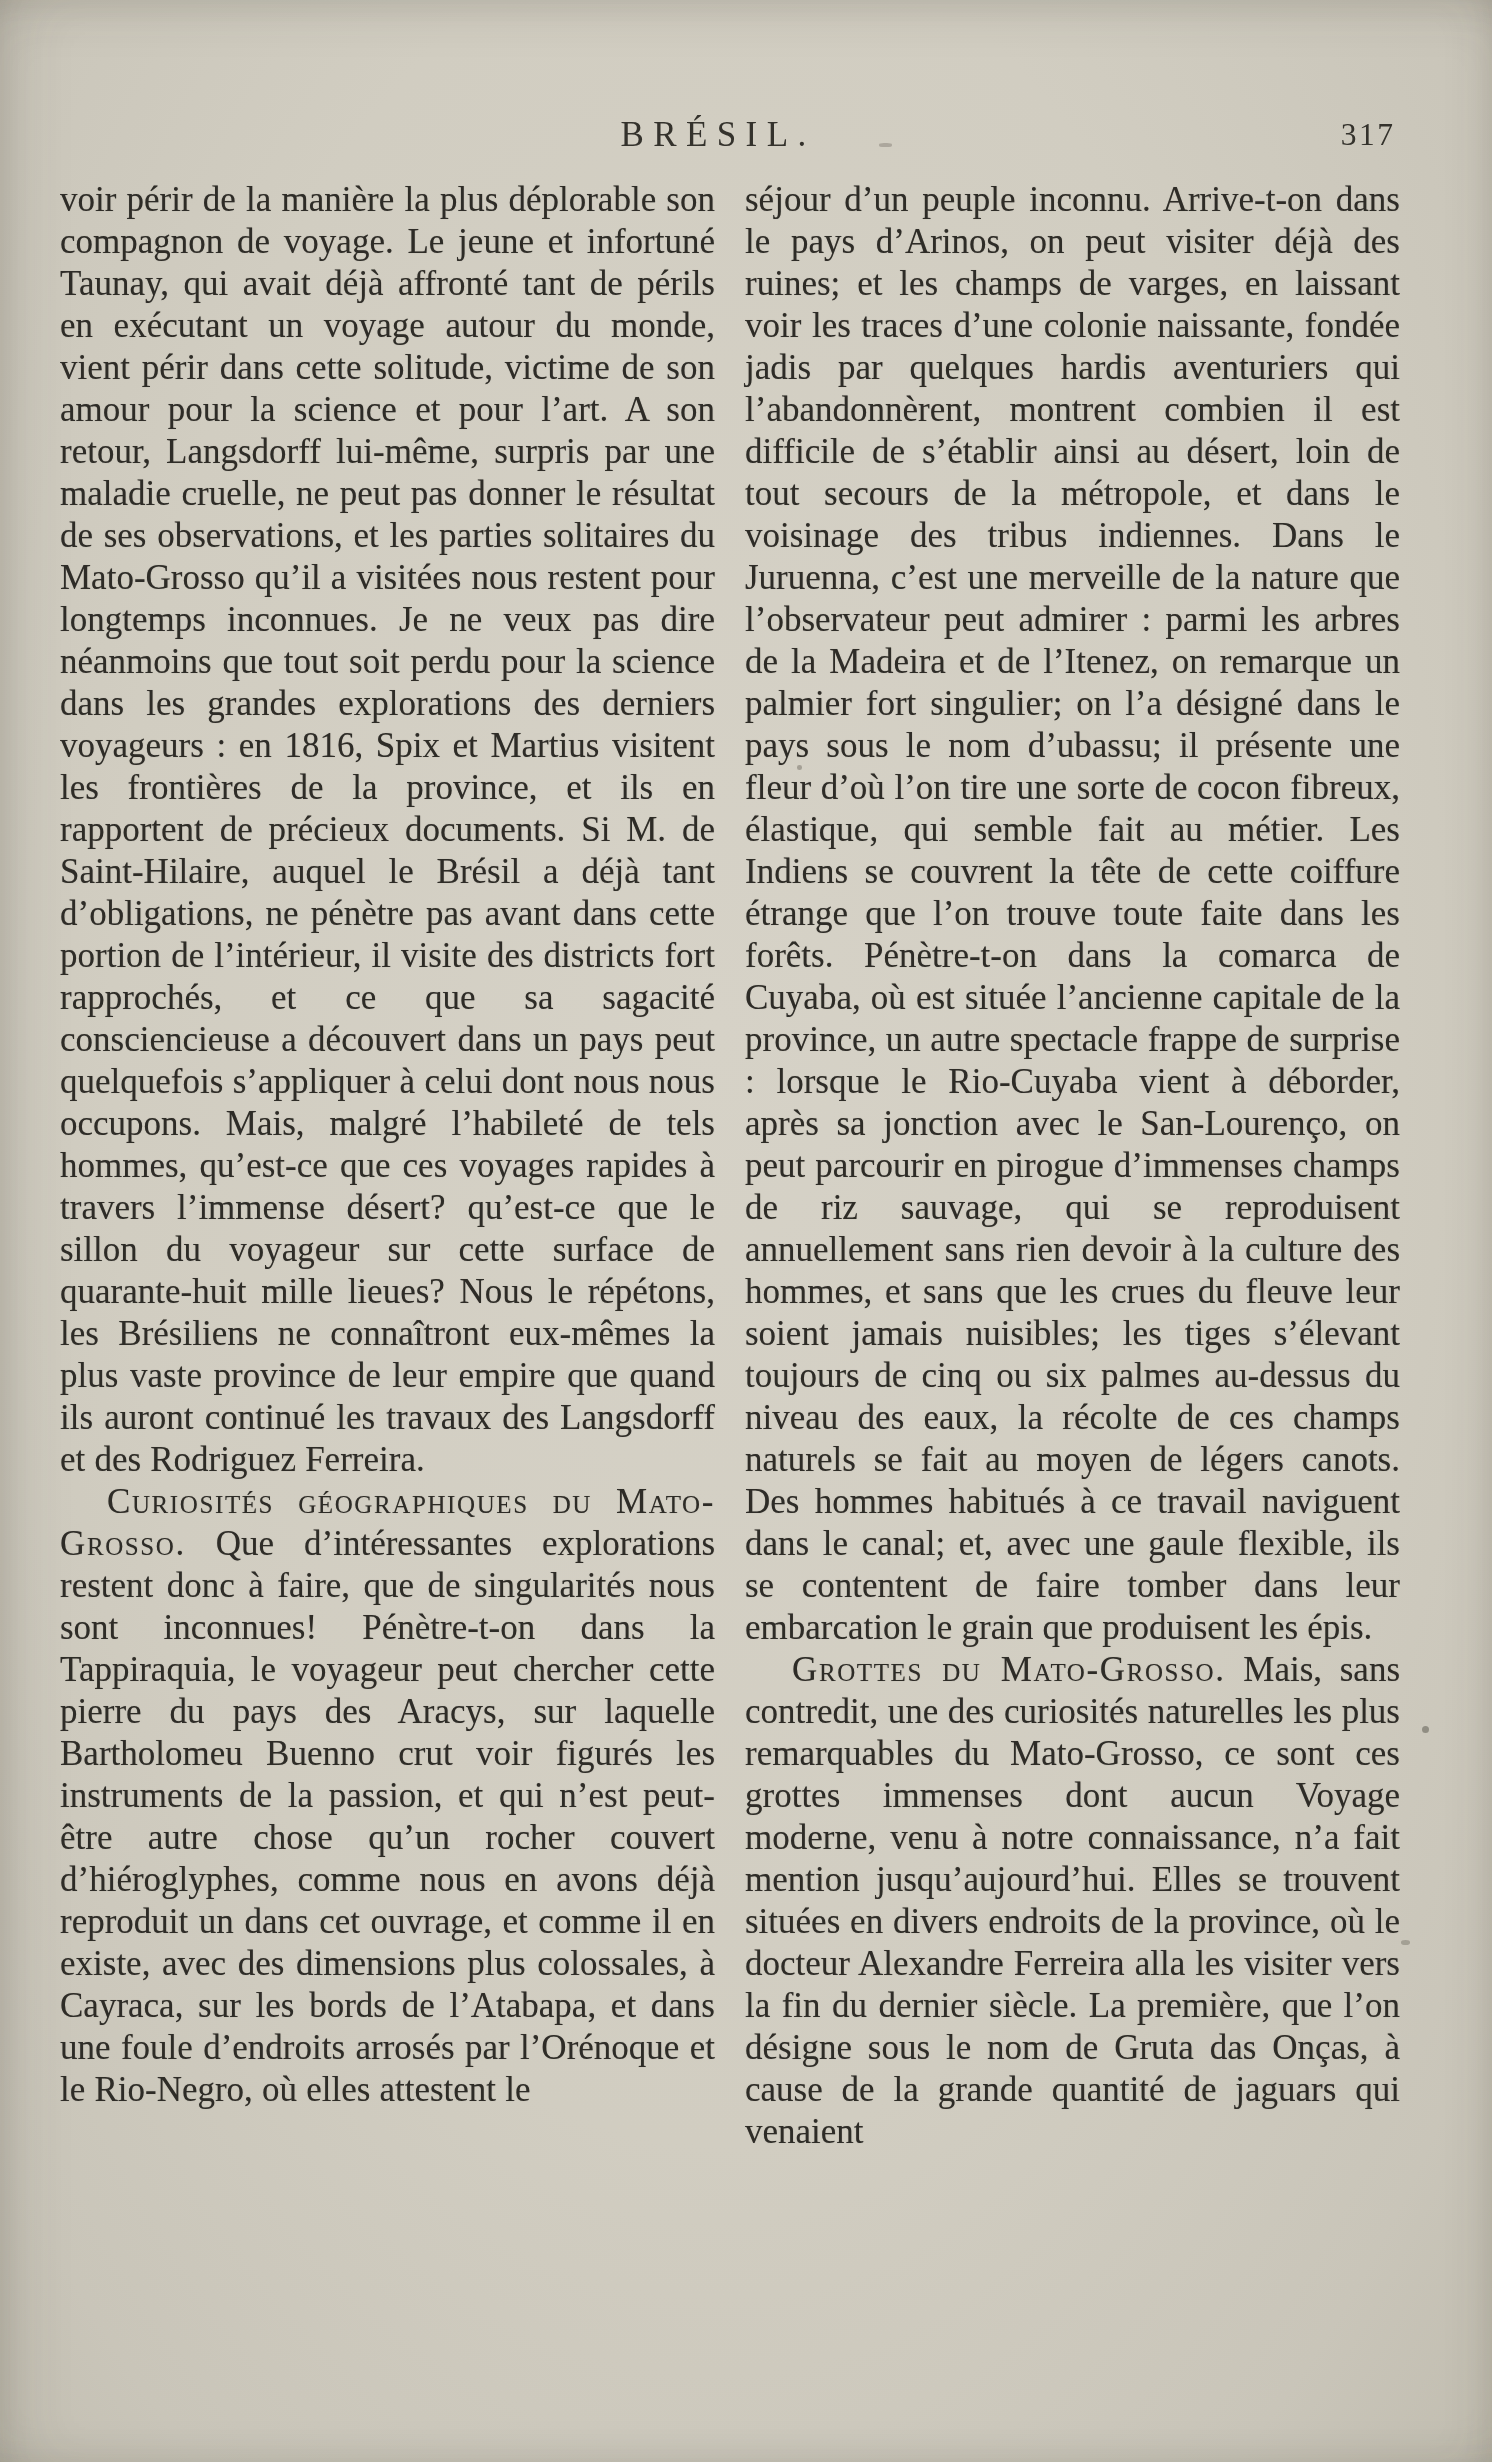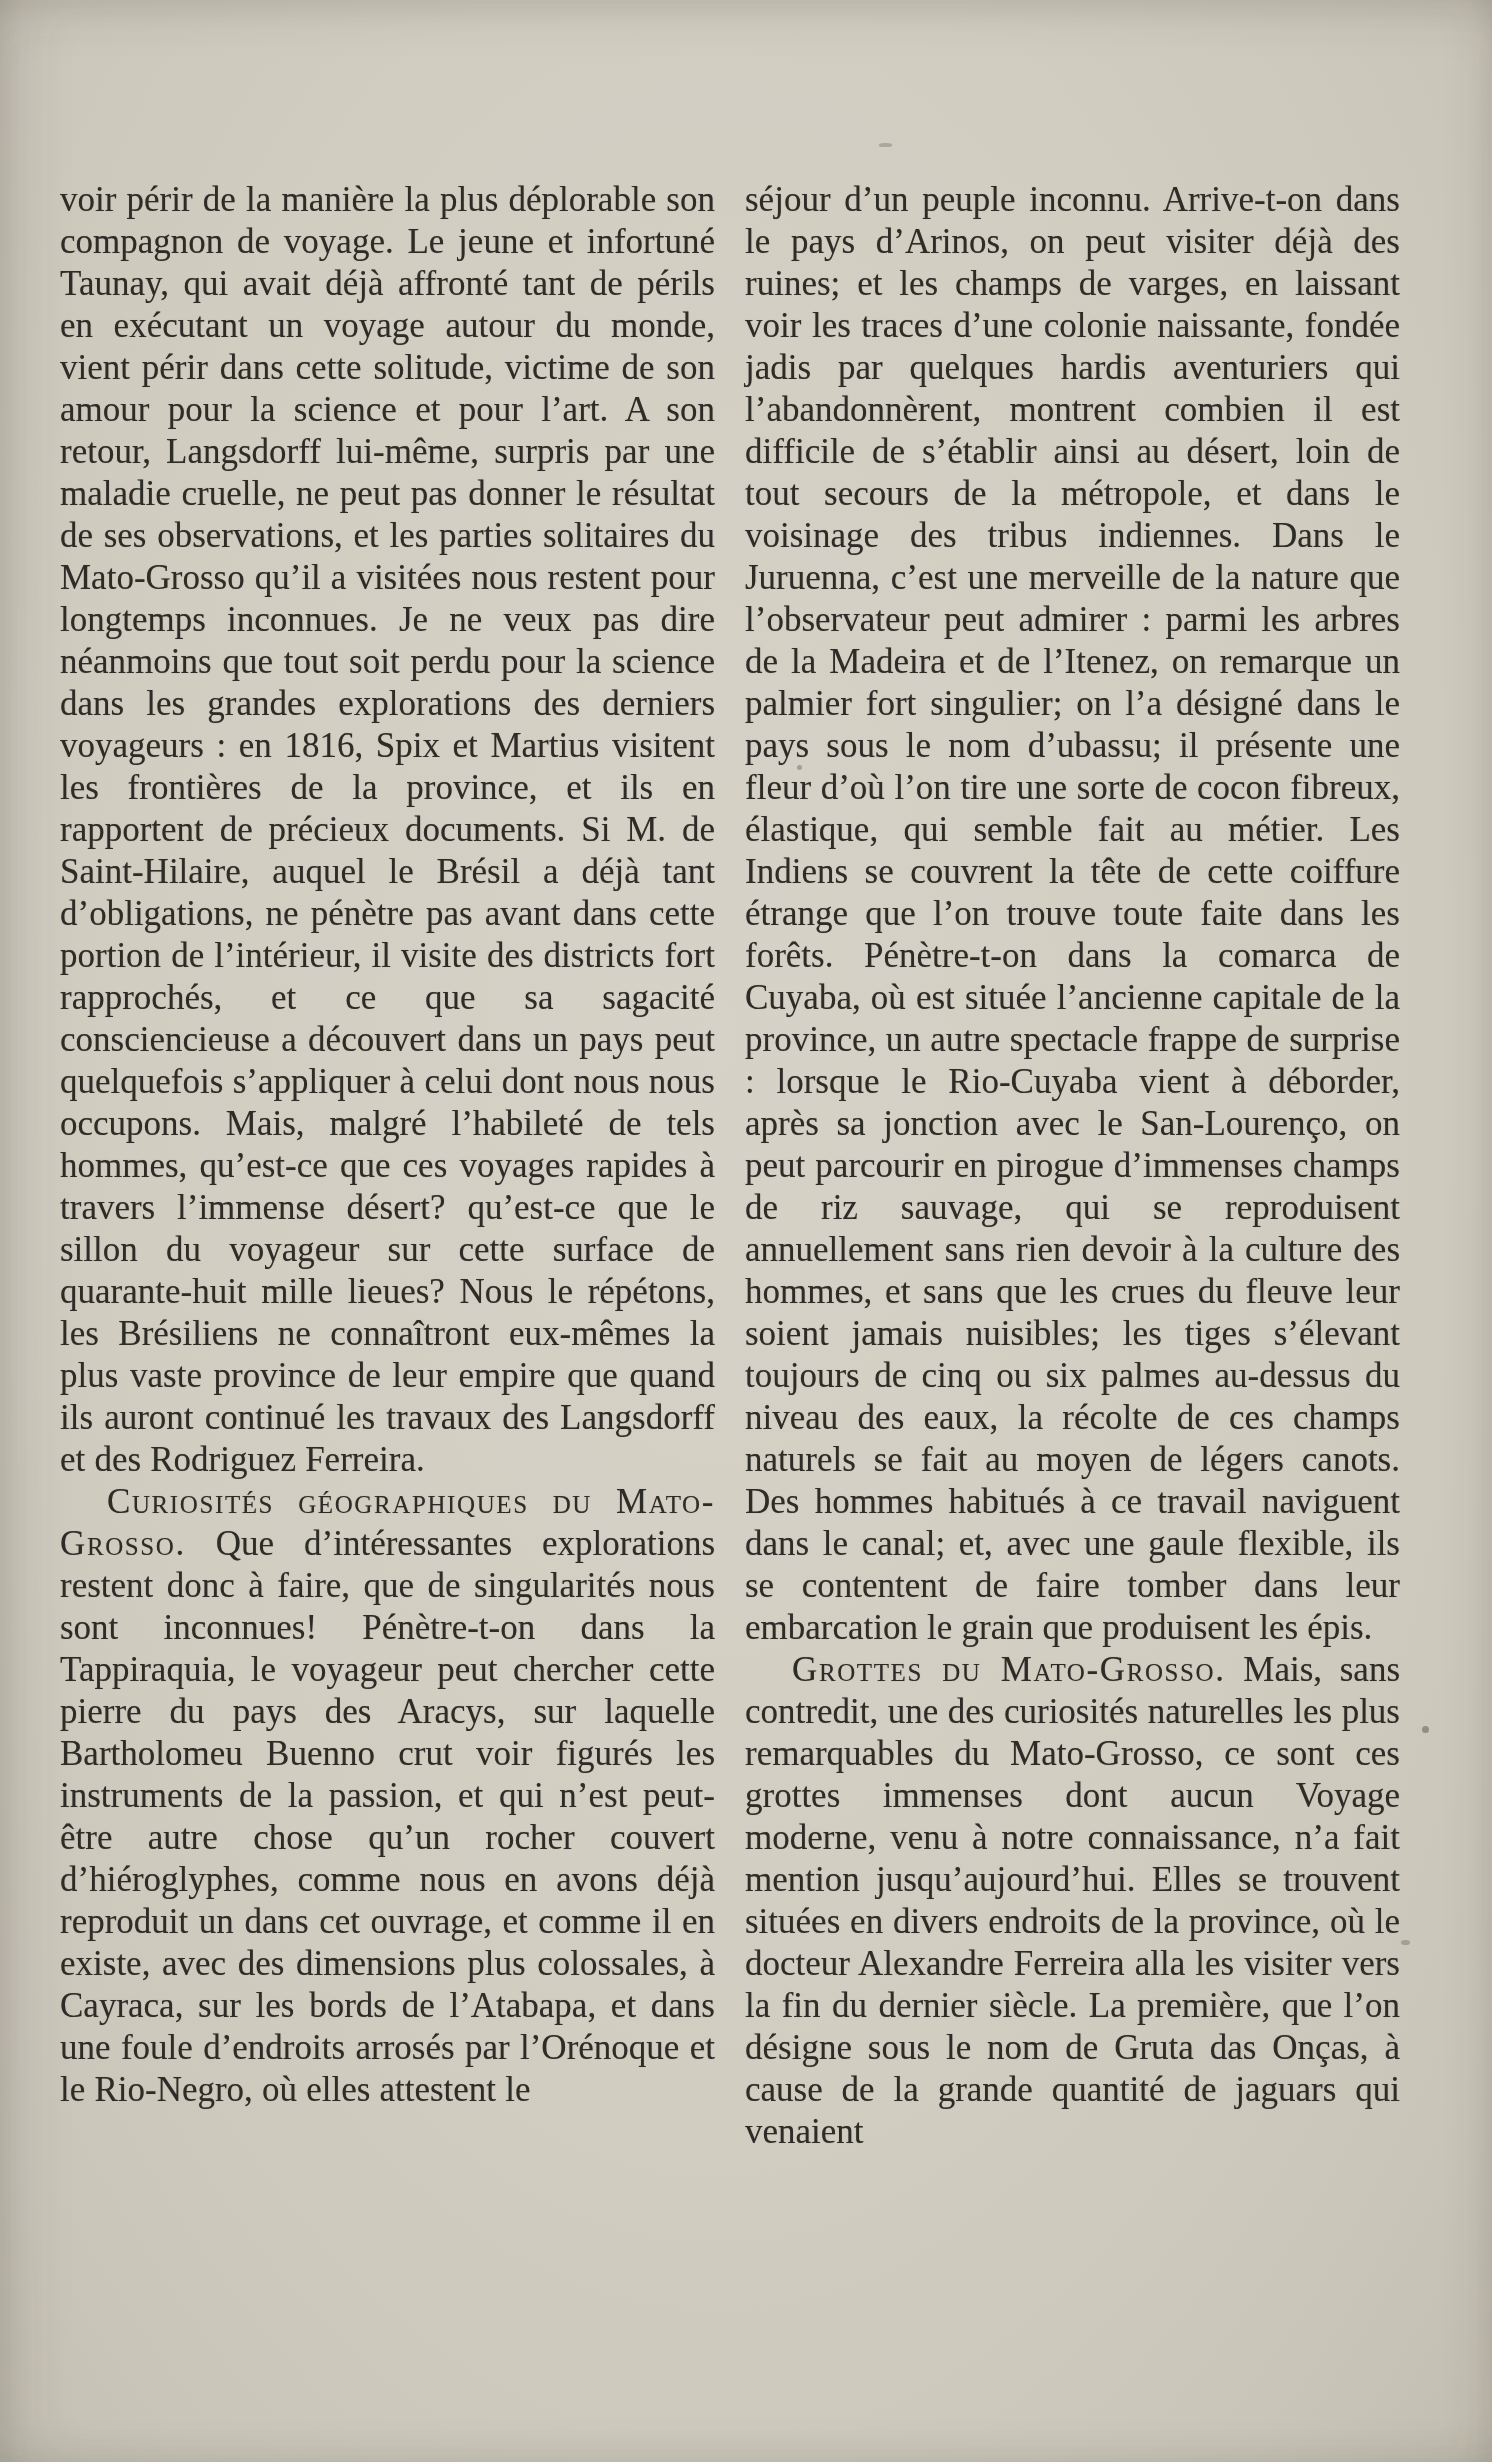--- a/index.html
+++ b/index.html
@@ -85,20 +85,24 @@
   .speck-1 { left: 879px; top: 143px; width: 12.6px; height: 3.9px; opacity: 0.28; border-radius: 40%; }
   .speck-2 { left: 1422px; top: 1726px; width: 7px; height: 7px; opacity: 0.45; }
   .speck-3 { left: 1401px; top: 1940px; width: 8.7px; height: 4.7px; opacity: 0.3; }
   .speck-4 { left: 797px; top: 765px; width: 4.7px; height: 4.7px; opacity: 0.35; }
 </style>
 </head>
 <body>
 
 <div class="page">
 
+  <header class="page-header">
+    <span class="running-title">BRÉSIL.</span>
+    <span class="page-number">317</span>
+  </header>
 
   <main class="text-block">
     <div class="column" id="col-left">
         <p class="para"><span class="seg-normal">voir périr de la manière la plus déplorable son compagnon de voyage. Le jeune et infortuné Taunay, qui avait déjà affronté tant de périls en exécutant un voyage autour du monde, vient périr dans cette solitude, victime de son amour pour la science et pour l’art. A son retour, Langsdorff lui-même, surpris par une maladie cruelle, ne peut pas donner le résultat de ses observations, et les parties solitaires du Mato-Grosso qu’il a visitées nous restent pour longtemps inconnues. Je ne veux pas dire néanmoins que tout soit perdu pour la science dans les grandes explorations des derniers voyageurs : en 1816, Spix et Martius visitent les frontières de la province, et ils en rapportent de précieux documents. Si M. de Saint-Hilaire, auquel le Brésil a déjà tant d’obligations, ne pénètre pas avant dans cette portion de l’intérieur, il visite des districts fort rapprochés, et ce que sa sagacité consciencieuse a découvert dans un pays peut quelquefois s’appliquer à celui dont nous nous occupons. Mais, malgré l’habileté de tels hommes, qu’est-ce que ces voyages rapides à travers l’immense désert? qu’est-ce que le sillon du voyageur sur cette surface de quarante-huit mille lieues? Nous le répétons, les Brésiliens ne connaîtront eux-mêmes la plus vaste province de leur empire que quand ils auront continué les travaux des Langsdorff et des Rodriguez Ferreira.</span></p>
         <p class="para indent"><span class="seg-smallcaps">Curiosités géographiques du Mato-Grosso.</span><span class="seg-normal"> Que d’intéressantes explorations restent donc à faire, que de singularités nous sont inconnues! Pénètre-t-on dans la Tappiraquia, le voyageur peut chercher cette pierre du pays des Aracys, sur laquelle Bartholomeu Buenno crut voir figurés les instruments de la passion, et qui n’est peut-être autre chose qu’un rocher couvert d’hiéroglyphes, comme nous en avons déjà reproduit un dans cet ouvrage, et comme il en existe, avec des dimensions plus colossales, à Cayraca, sur les bords de l’Atabapa, et dans une foule d’endroits arrosés par l’Orénoque et le Rio-Negro, où elles attestent le</span></p>
       </div>
     <div class="column" id="col-right">
         <p class="para"><span class="seg-normal">séjour d’un peuple inconnu. Arrive-t-on dans le pays d’Arinos, on peut visiter déjà des ruines; et les champs de </span><span class="seg-italic">varges</span><span class="seg-normal">, en laissant voir les traces d’une colonie naissante, fondée jadis par quelques hardis aventuriers qui l’abandonnèrent, montrent combien il est difficile de s’établir ainsi au désert, loin de tout secours de la métropole, et dans le voisinage des tribus indiennes. Dans le Juruenna, c’est une merveille de la nature que l’observateur peut admirer : parmi les arbres de la Madeira et de l’Itenez, on remarque un palmier fort singulier; on l’a désigné dans le pays sous le nom d’</span><span class="seg-italic">ubassu;</span><span class="seg-normal"> il présente une fleur d’où l’on tire une sorte de cocon fibreux, élastique, qui semble fait au métier. Les Indiens se couvrent la tête de cette coiffure étrange que l’on trouve toute faite dans les forêts. Pénètre-t-on dans la comarca de Cuyaba, où est située l’ancienne capitale de la province, un autre spectacle frappe de surprise : lorsque le Rio-Cuyaba vient à déborder, après sa jonction avec le San-Lourenço, on peut parcourir en pirogue d’immenses champs de riz sauvage, qui se reproduisent annuellement sans rien devoir à la culture des hommes, et sans que les crues du fleuve leur soient jamais nuisibles; les tiges s’élevant toujours de cinq ou six palmes au-dessus du niveau des eaux, la récolte de ces champs naturels se fait au moyen de légers canots. Des hommes habitués à ce travail naviguent dans le canal; et, avec une gaule flexible, ils se contentent de faire tomber dans leur embarcation le grain que produisent les épis.</span></p>
         <p class="para indent"><span class="seg-smallcaps">Grottes du Mato-Grosso.</span><span class="seg-normal"> Mais, sans contredit, une des curiosités naturelles les plus remarquables du Mato-Grosso, ce sont ces grottes immenses dont aucun Voyage moderne, venu à notre connaissance, n’a fait mention jusqu’aujourd’hui. Elles se trouvent situées en divers endroits de la province, où le docteur Alexandre Ferreira alla les visiter vers la fin du dernier siècle. La première, que l’on désigne sous le nom de </span><span class="seg-italic">Gruta das Onças</span><span class="seg-normal">, à cause de la grande quantité de jaguars qui venaient</span></p>
       </div>

